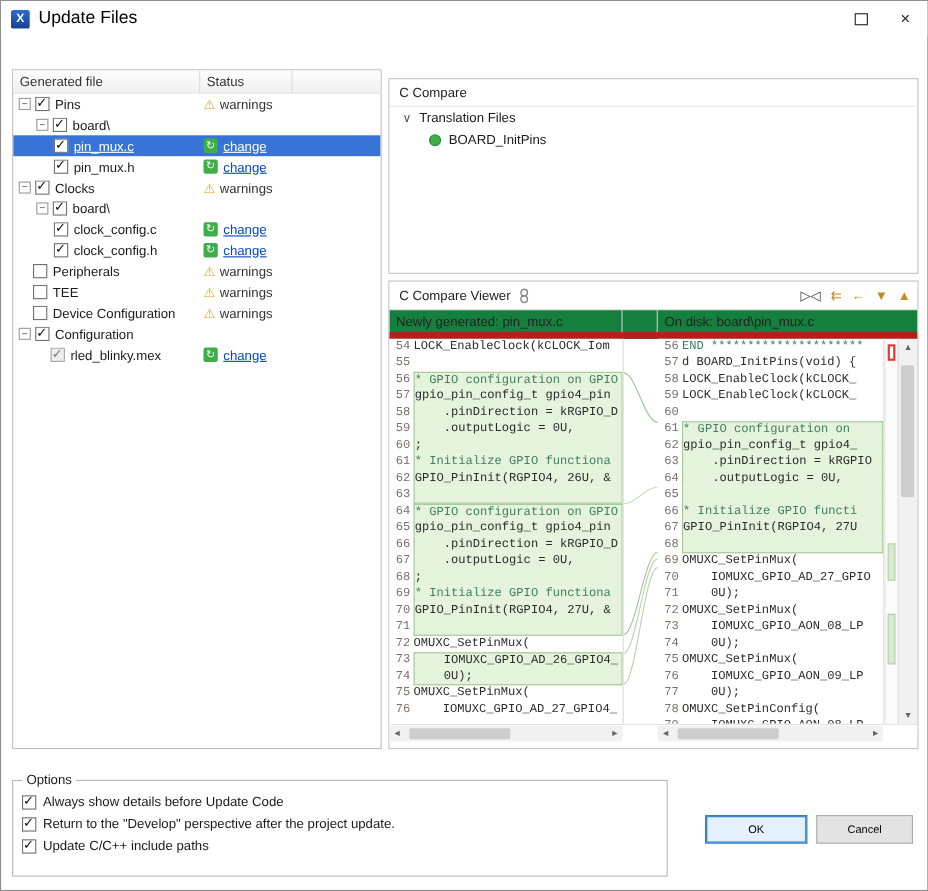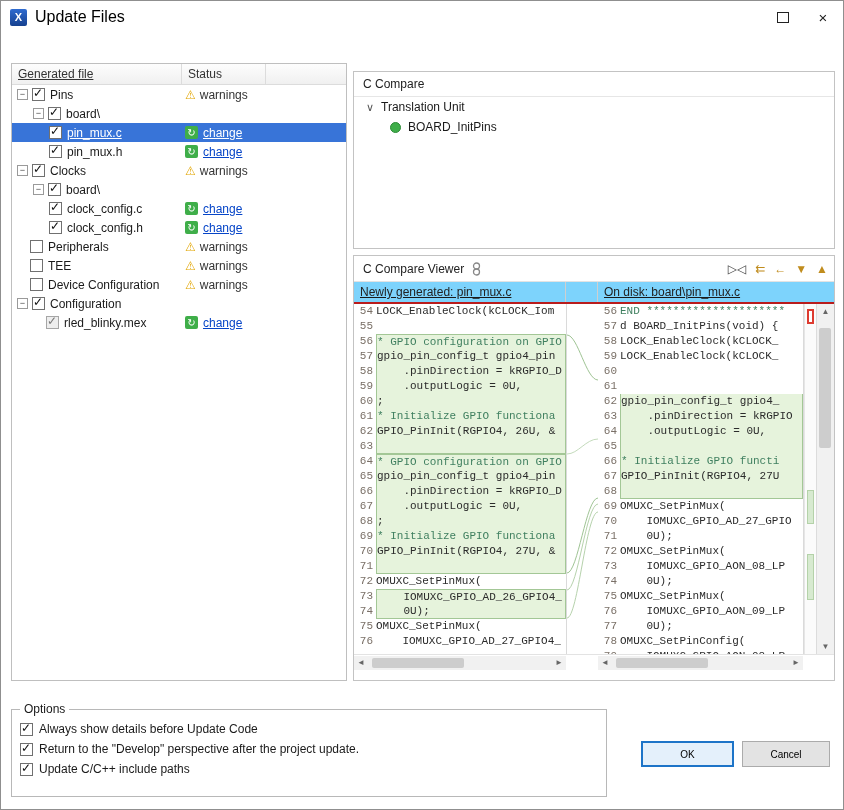--- a/index.html
+++ b/index.html
@@ -14,21 +14,21 @@
   .tb-sp{flex:1;}
   .tb-btn{width:40px;height:32px;display:flex;align-items:center;justify-content:center;font-size:15px;color:#222;}
   .max-glyph{width:10px;height:9px;border:1px solid #222;display:inline-block;}
   .project{position:absolute;left:11px;top:42px;color:#1a1a1a;}
 
   
   .tree-panel{position:absolute;left:10px;top:62px;width:336px;height:618px;border:1px solid #bfbfbf;
     background:#fff;box-sizing:border-box;overflow:hidden;}
   .thead{display:flex;height:20px;line-height:20px;background:linear-gradient(#fdfdfd,#f0f0f0);border-bottom:1px solid #dcdcdc;}
   .th{padding-left:6px;border-right:1px solid #dcdcdc;box-sizing:border-box;color:#333;}
-  .th-file{width:170px;text-decoration:underline;}
+  .th-file{width:170px;}
   .th-status{width:84px;}
   .th-fill{flex:1;border-right:none;}
   .trow{display:flex;height:19px;align-items:center;}
   .trow.sel{background:#3874d8;}
   .cell-name{width:170px;display:flex;align-items:center;overflow:hidden;box-sizing:border-box;}
   .lvl0{padding-left:5px;}.lvl1{padding-left:21px;}.lvl2{padding-left:37px;}
   .exp{width:9px;height:9px;border:1px solid #9a9a9a;background:#fff;display:flex;align-items:center;justify-content:center;
     font-size:9px;line-height:7px;color:#444;flex:0 0 9px;margin-right:4px;}
   .exp-sp{width:13px;flex:0 0 13px;}
   .cb{width:13px;height:13px;border:1px solid #707070;background:#fff;box-sizing:border-box;flex:0 0 13px;
@@ -58,21 +58,21 @@
   
   .viewer{position:absolute;left:352px;top:254px;width:482px;height:426px;border:1px solid #c3c3c3;
     box-sizing:border-box;background:#fff;overflow:hidden;}
   .v-header{height:25px;display:flex;align-items:center;border-bottom:1px solid #e3e3e3;padding:0 6px 0 9px;}
   .v-title{color:#222;}
   .link-ic{margin-left:8px;display:inline-flex;}
   .v-sp{flex:1;}
   .v-tools{display:flex;align-items:center;gap:9px;}
   .v-tool{font-size:12px;color:#444;cursor:pointer;}
   .v-tool.gold{color:#c08c1d;}
-  .v-colheads{height:20px;display:flex;background:#7dd3fc;border-bottom:2px solid #b91c1c;line-height:20px;text-decoration:underline;}
+  .v-colheads{height:20px;display:flex;background:#15803d;border-bottom:6px solid #b91c1c;line-height:20px;}
   .chd{padding-left:6px;border-right:1px solid #cfcfcf;box-sizing:border-box;white-space:nowrap;overflow:hidden;color:#222;}
   .ch-l{width:212px;}.ch-m{width:32px;}.ch-r{flex:1;border-right:none;}
   .v-body{position:relative;height:350px;}
   .pane{position:absolute;top:0;bottom:0;overflow:hidden;background:#fff;}
   .pane-l{left:0;width:212px;border-right:1px solid #dadada;}
   .gap{position:absolute;left:213px;width:31px;top:0;bottom:0;}
   .pane-r{left:244px;width:205px;border-right:1px solid #dadada;}
   .cl{display:flex;height:15px;font-family:Liberation Mono, monospace;font-size:11px;line-height:15px;}
   .ln{width:19px;flex:0 0 19px;text-align:right;padding-right:3px;color:#7a7067;background:#fff;}
   .ct{flex:1;white-space:pre;overflow:hidden;color:#2b2b2b;box-sizing:border-box;}
@@ -316,21 +316,21 @@
           </span>
         <span class="chg-link">change</span>
       </div>
     </div>
   </div>
 
   <div class="ccompare">
     <div class="panel-header">C Compare</div>
     <div class="ct-row">
       <span class="chev">∨</span>
-      <span>Translation Unit</span>
+      <span>Translation Files</span>
     </div>
     <div class="ct-row child">
       <span class="gdot"></span>
       <span>BOARD_InitPins</span>
     </div>
   </div>
 
   <div class="viewer">
     <div class="v-header">
       <span class="v-title">C Compare Viewer</span>
@@ -478,20 +478,21 @@
           <div class="cl">
             <span class="ln">59</span>
             <span class="ct">LOCK_EnableClock(kCLOCK_</span>
           </div>
           <div class="cl">
             <span class="ln">60</span>
             <span class="ct"></span>
           </div>
           <div class="cl">
             <span class="ln">61</span>
+            <span class="ct cm hl et">* GPIO configuration on </span>
           </div>
           <div class="cl">
             <span class="ln">62</span>
             <span class="ct hl">gpio_pin_config_t gpio4_</span>
           </div>
           <div class="cl">
             <span class="ln">63</span>
             <span class="ct hl">    .pinDirection = kRGPIO</span>
           </div>
           <div class="cl">

